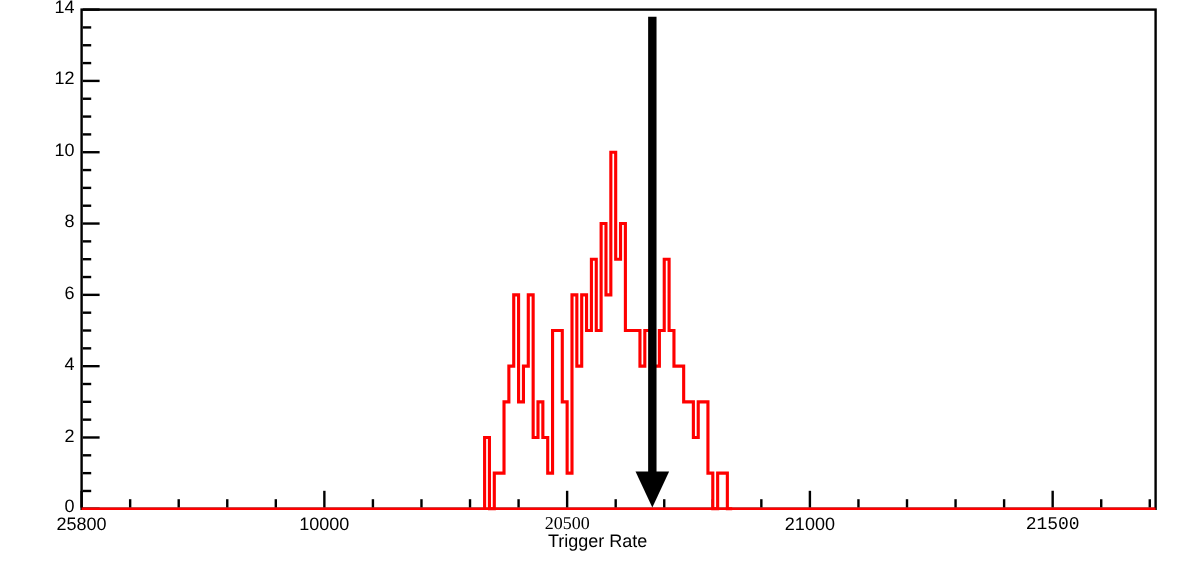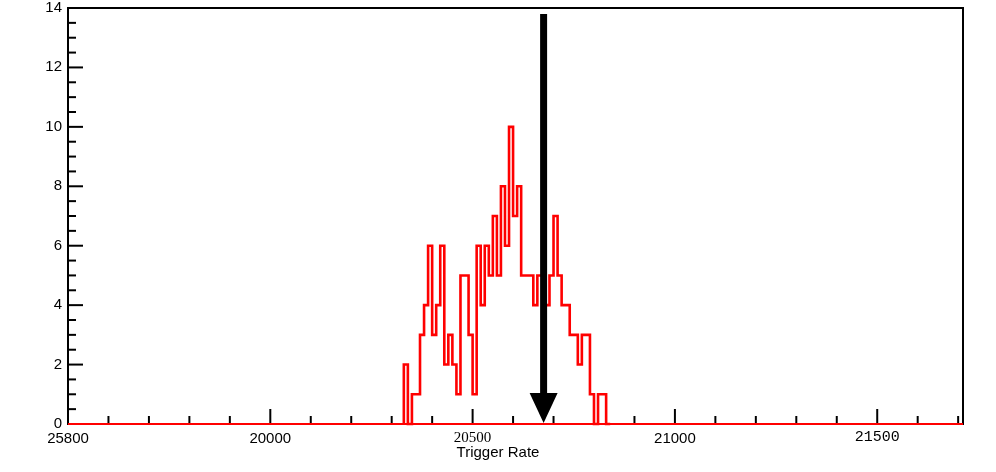--- a/index.html
+++ b/index.html
@@ -96,21 +96,21 @@
       <div class="tick-label-y" style="left: 20px; width: 42px; top: 354.571px;">2</div>
       <div class="tick-label-y" style="left: 20px; width: 42px; top: 295.143px;">4</div>
       <div class="tick-label-y" style="left: 20px; width: 42px; top: 235.714px;">6</div>
       <div class="tick-label-y" style="left: 20px; width: 42px; top: 176.286px;">8</div>
       <div class="tick-label-y" style="left: 20px; width: 42px; top: 116.857px;">10</div>
       <div class="tick-label-y" style="left: 20px; width: 42px; top: 57.4286px;">12</div>
       <div class="tick-label-y" style="left: 20px; width: 42px; top: -2px;">14</div>
     </div>
   <div id="x-labels">
       <div class="tick-label-x" style="left: 18px; width: 100px; top: 429px;">25800</div>
-      <div class="tick-label-x" style="left: 220.306px; width: 100px; top: 429px;">20000</div>
+      <div class="tick-label-x" style="left: 220.306px; width: 100px; top: 429px;">10000</div>
       <div class="tick-label-x" style="left: 422.611px; width: 100px; top: 429px; font-family: Liberation Serif, serif;">20500</div>
       <div class="tick-label-x" style="left: 624.917px; width: 100px; top: 429px;">21000</div>
       <div class="tick-label-x" style="left: 827.222px; width: 100px; top: 429px; font-family: Liberation Mono, monospace;">21500</div>
     </div>
 
 
   <div id="x-axis-title">Trigger Rate</div>
 </div>
 
 </body></html>

